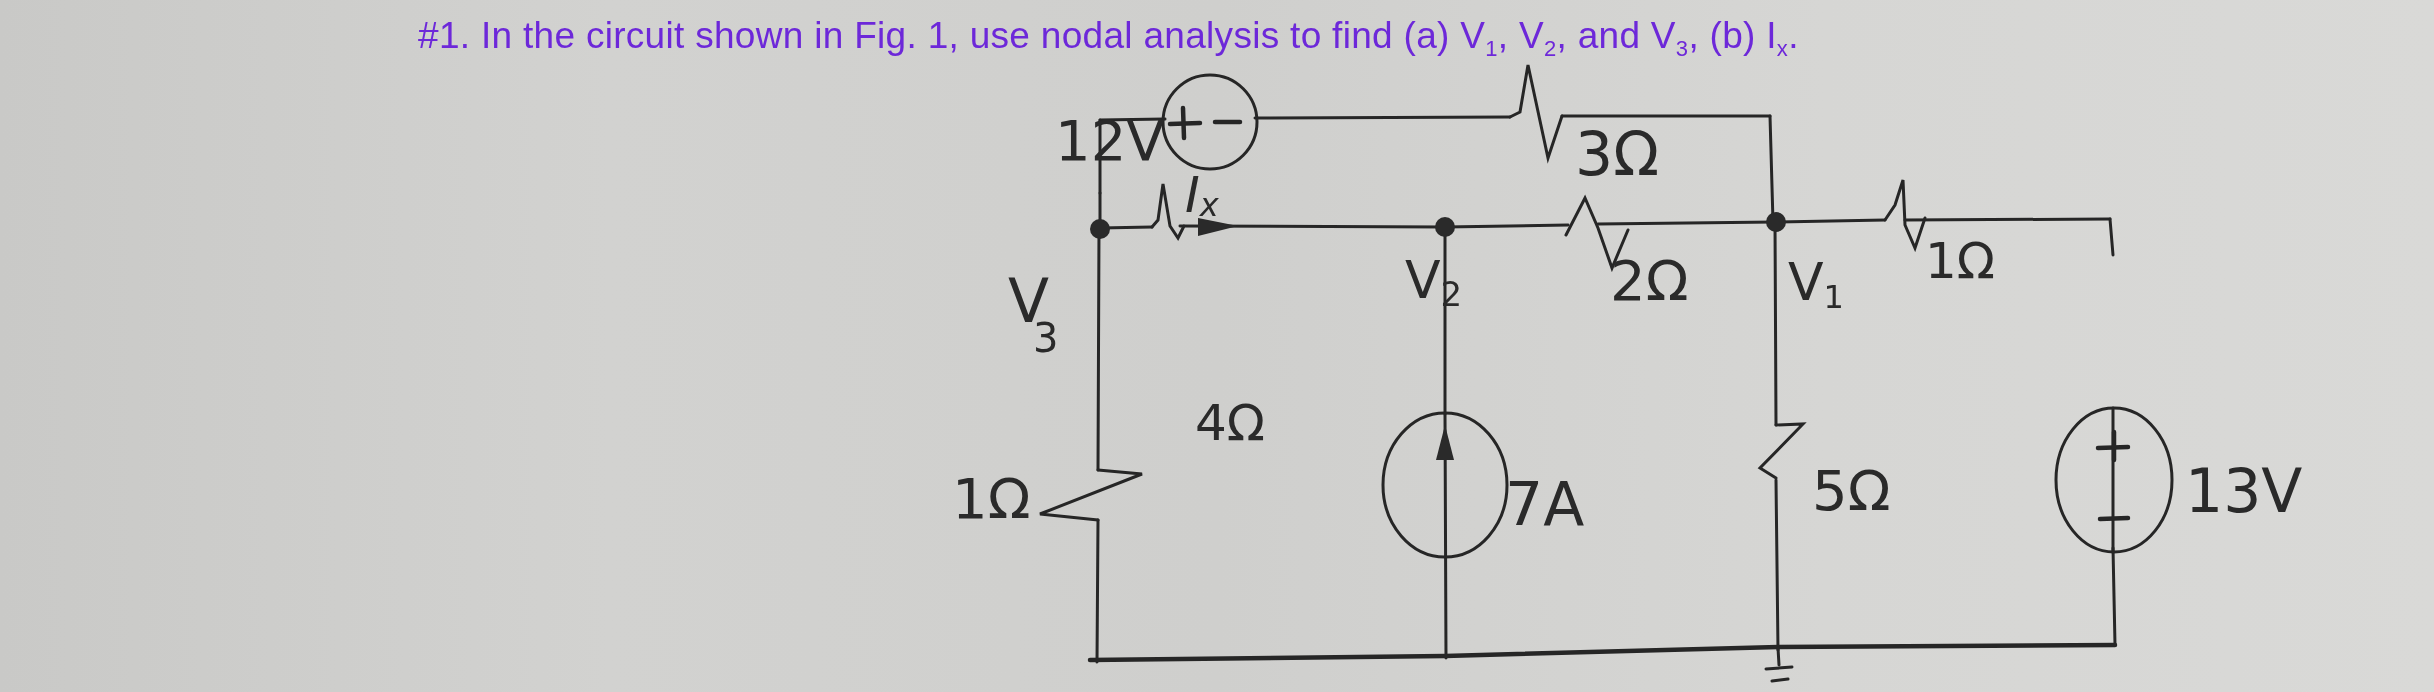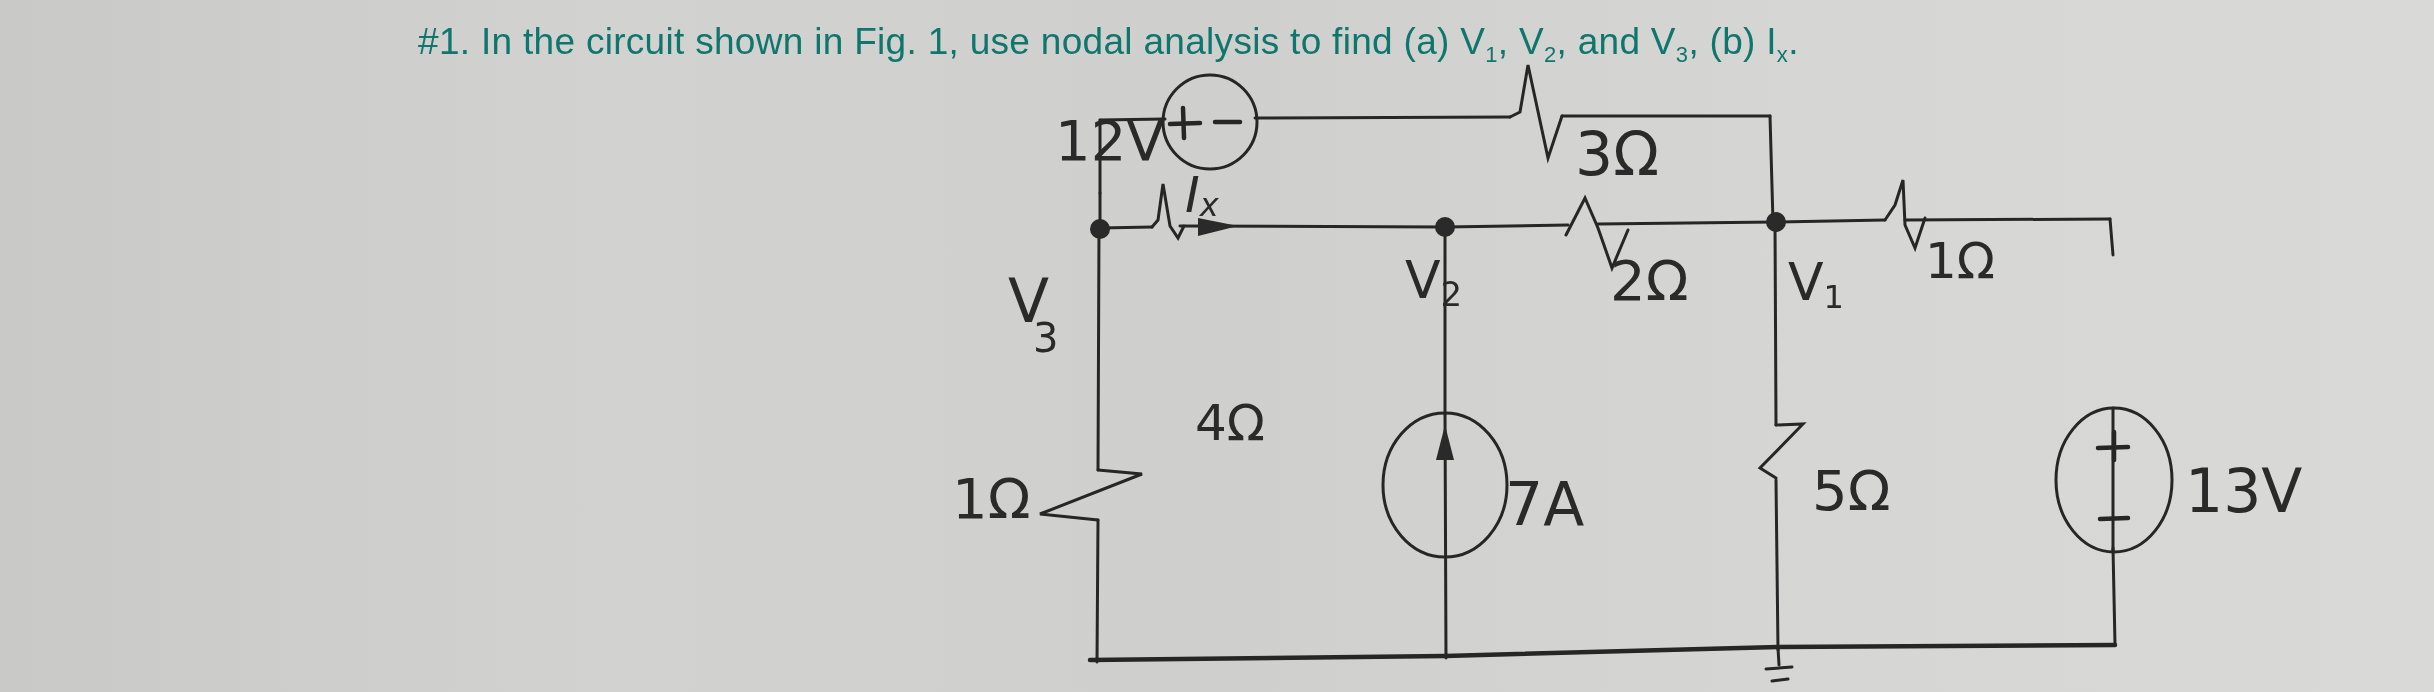--- a/index.html
+++ b/index.html
@@ -3,23 +3,23 @@
   <meta charset="utf-8">
   <style>
     html, body { margin: 0; padding: 0; }
     body {
       width: 2434px; height: 692px; overflow: hidden;
       background: linear-gradient(90deg, #c9c9c7 0%, #d2d2d0 25%, #cfcfcd 50%, #d6d6d4 75%, #d9d9d7 100%);
       font-family: "DejaVu Sans", sans-serif;
       position: relative;
     }
     .problem {
-      position: absolute; left: 418px; top: 21px;
+      position: absolute; left: 418px; top: 15px;
       font-family: "Liberation Sans", sans-serif;
-      font-size: 37px; color: #0f766e; letter-spacing: 0.3px;
+      font-size: 37px; color: #6d28d9; letter-spacing: 0.3px;
       white-space: nowrap;
     }
     .problem sub { font-size: 22px; }
     svg.circuit { position: absolute; left: 0; top: 0; }
     .wire { stroke: #262626; stroke-width: 3; fill: none; stroke-linecap: round; }
     .wire-thick { stroke: #262626; stroke-width: 4.5; fill: none; stroke-linecap: round; }
     .hand { font-family: "DejaVu Sans", sans-serif; fill: #2a2a2a; }
   </style>
 </head>
 <body>

